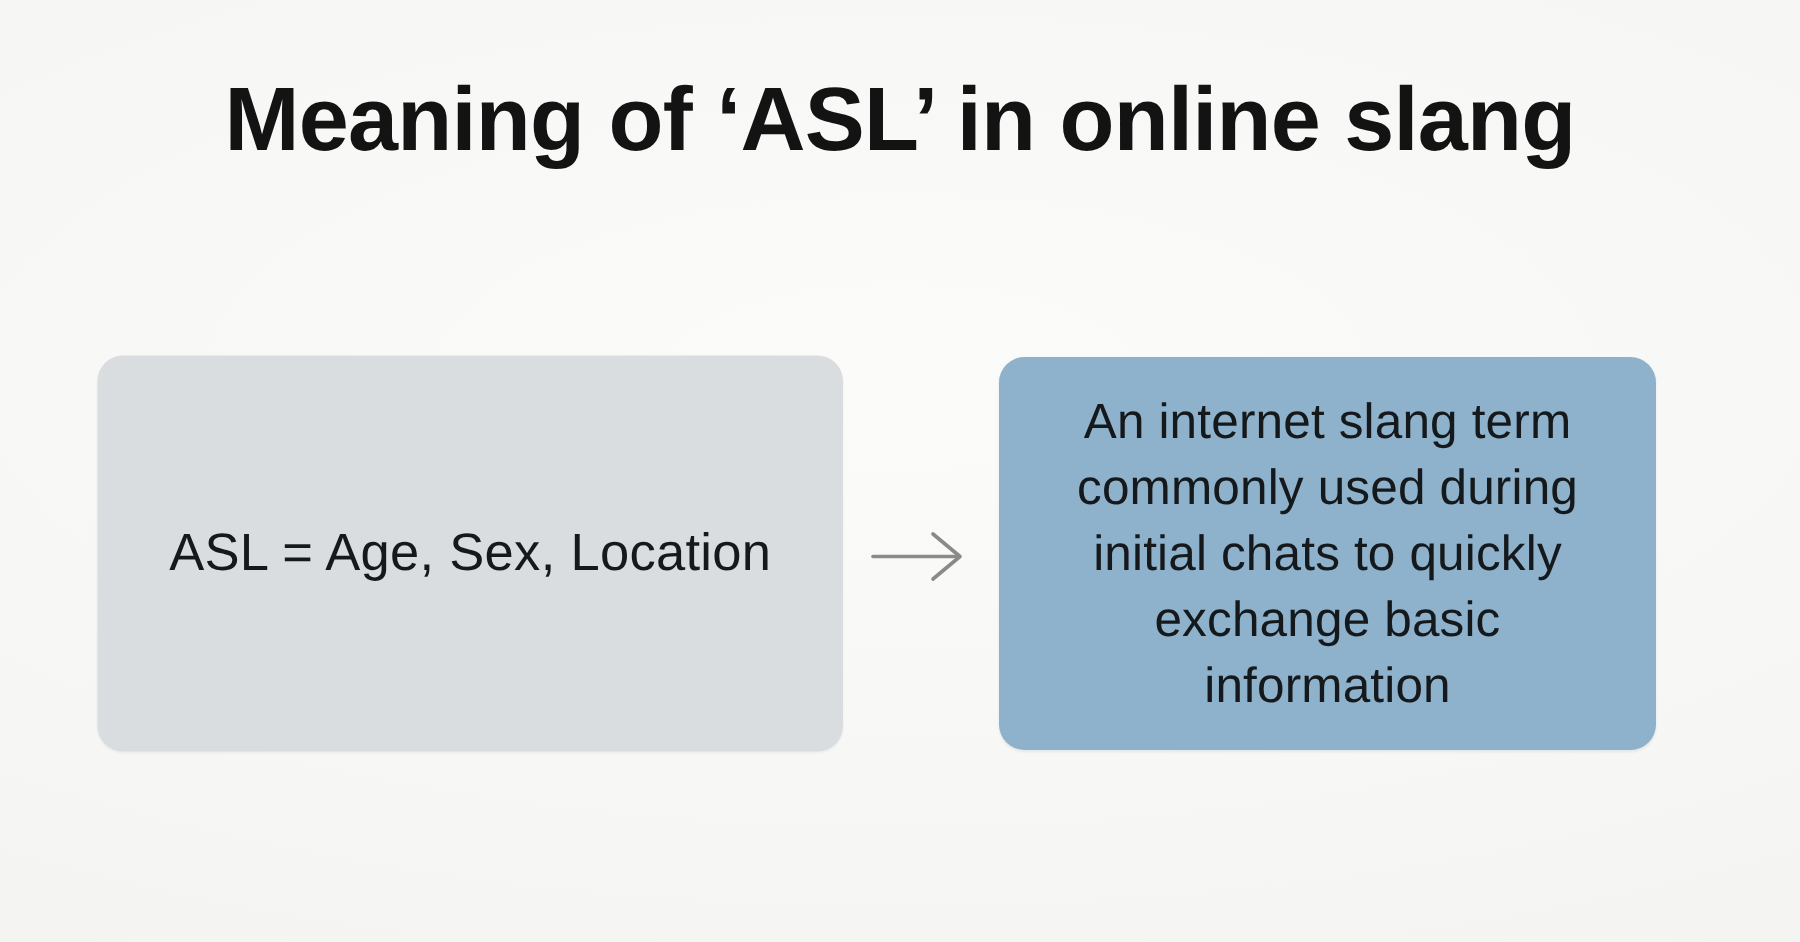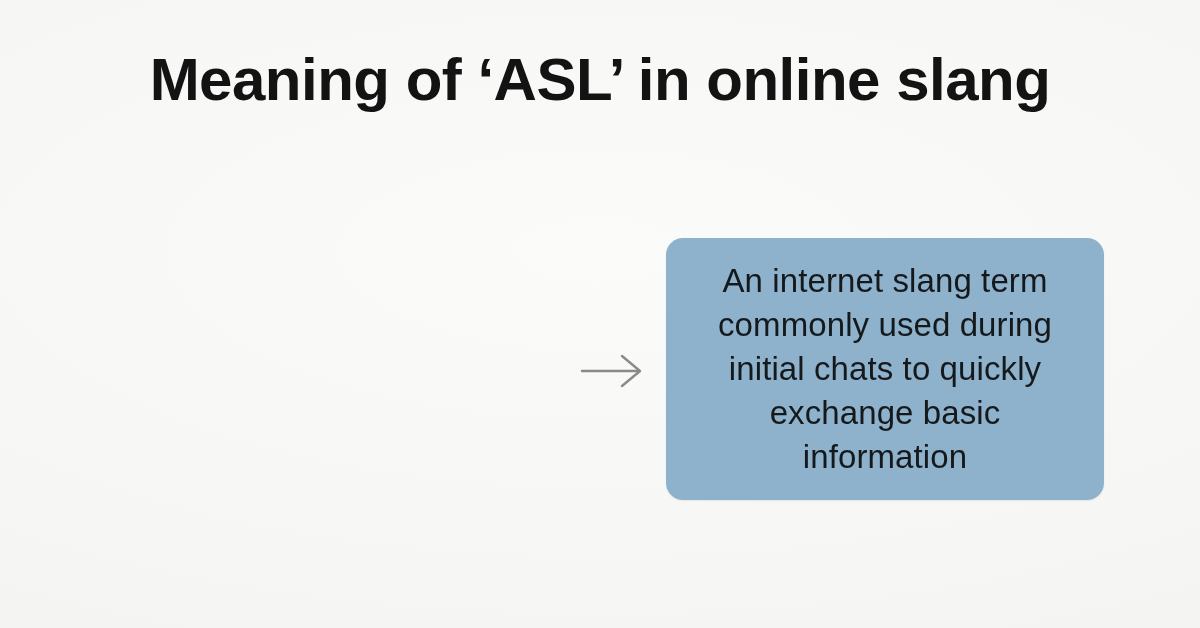--- a/index.html
+++ b/index.html
@@ -106,20 +106,23 @@
 </style>
 </head>
 <body>
 
 <div id="slide"></div>
 
 <h1 id="title">Meaning of ‘ASL’ in online slang</h1>
 
 <div id="diagram">
 
+  <div class="box" id="box-term">
+    <span class="box-text">ASL = Age, Sex, Location</span>
+  </div>
 
   <div id="arrow">
     <svg width="66" height="46" viewBox="0 0 66 46" aria-hidden="true">
       <line x1="2" y1="23" x2="58" y2="23" stroke="#8a8a8a" stroke-width="2.4" stroke-linecap="round"></line>
       <polyline points="42,8 60,23 42,38" fill="none" stroke="#8a8a8a" stroke-width="2.4" stroke-linecap="round" stroke-linejoin="round"></polyline>
     </svg>
   </div>
 
   <div class="box" id="box-definition">
     <span class="box-text">An internet slang term commonly used during initial chats to quickly exchange basic information</span>

